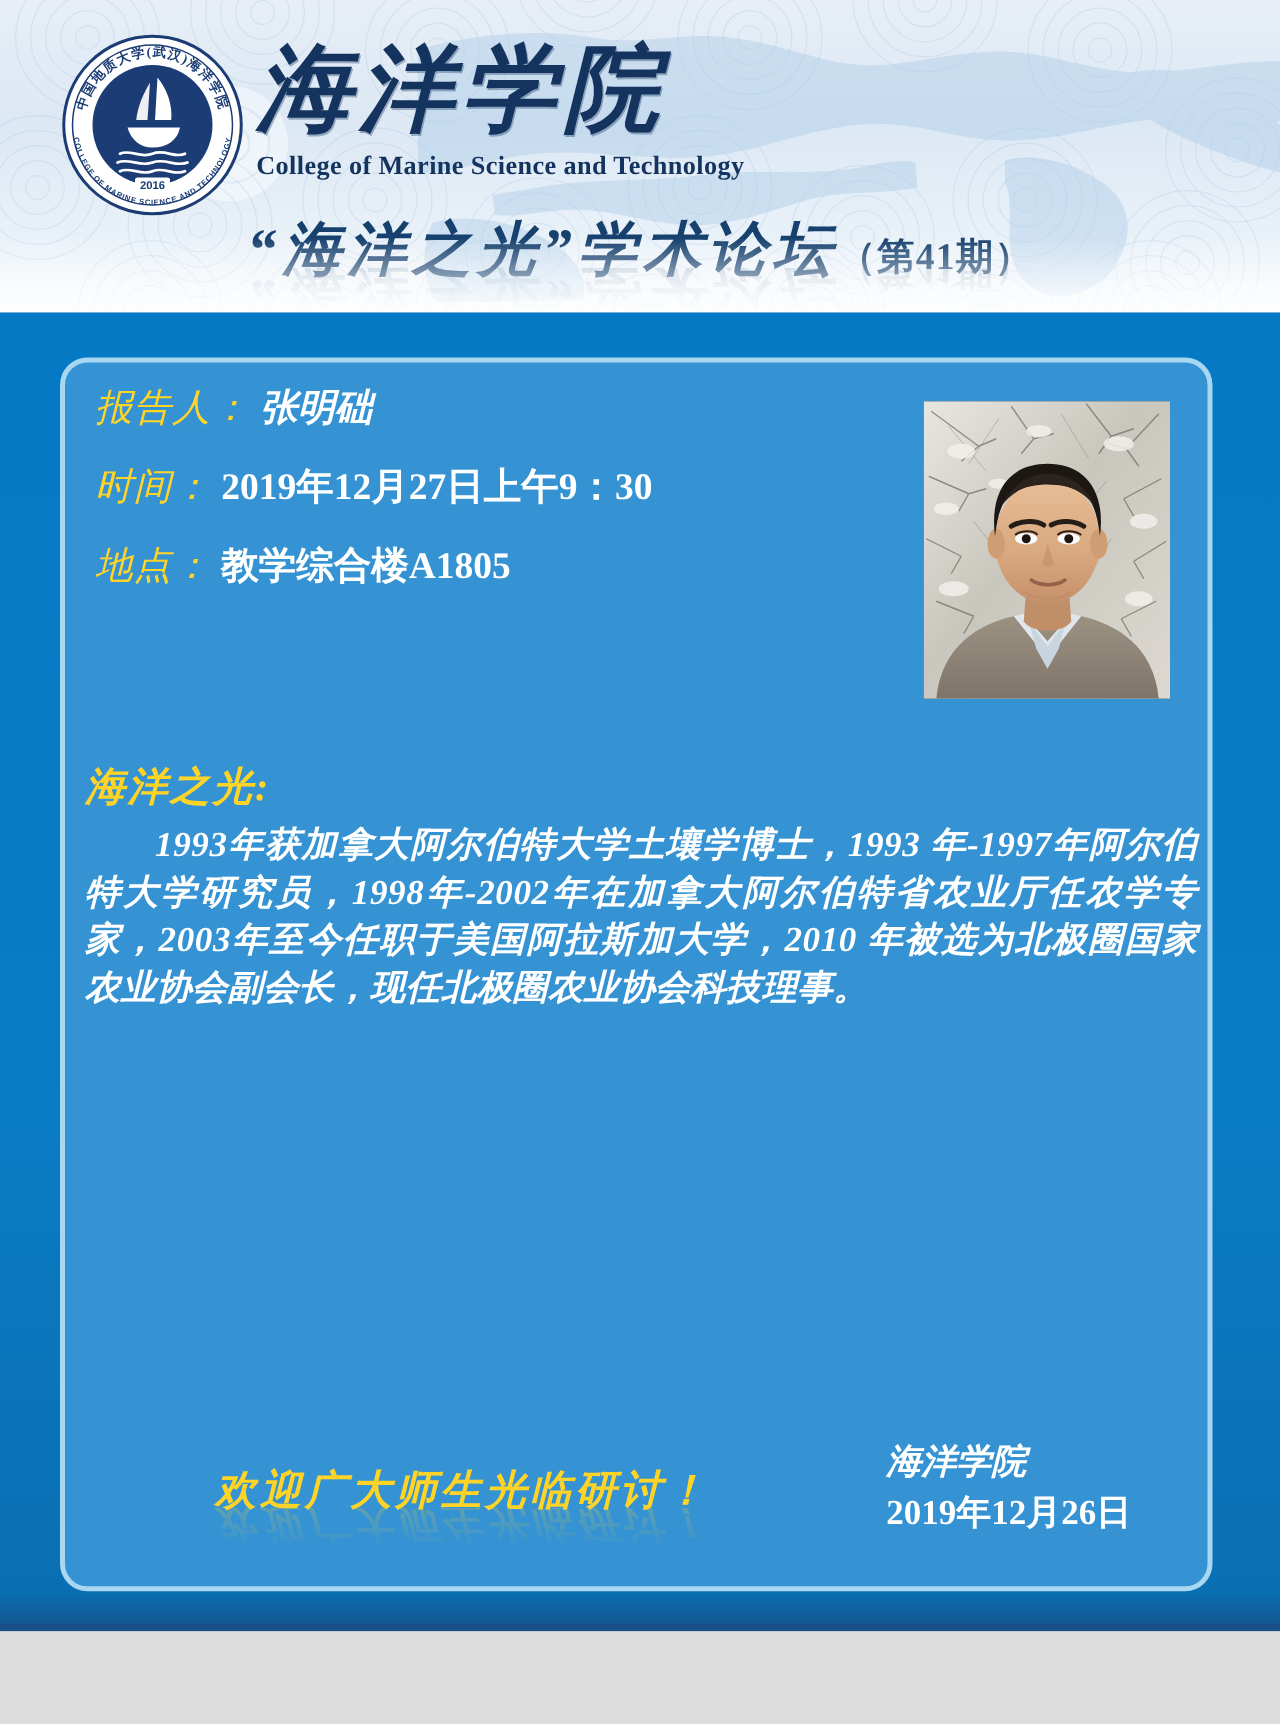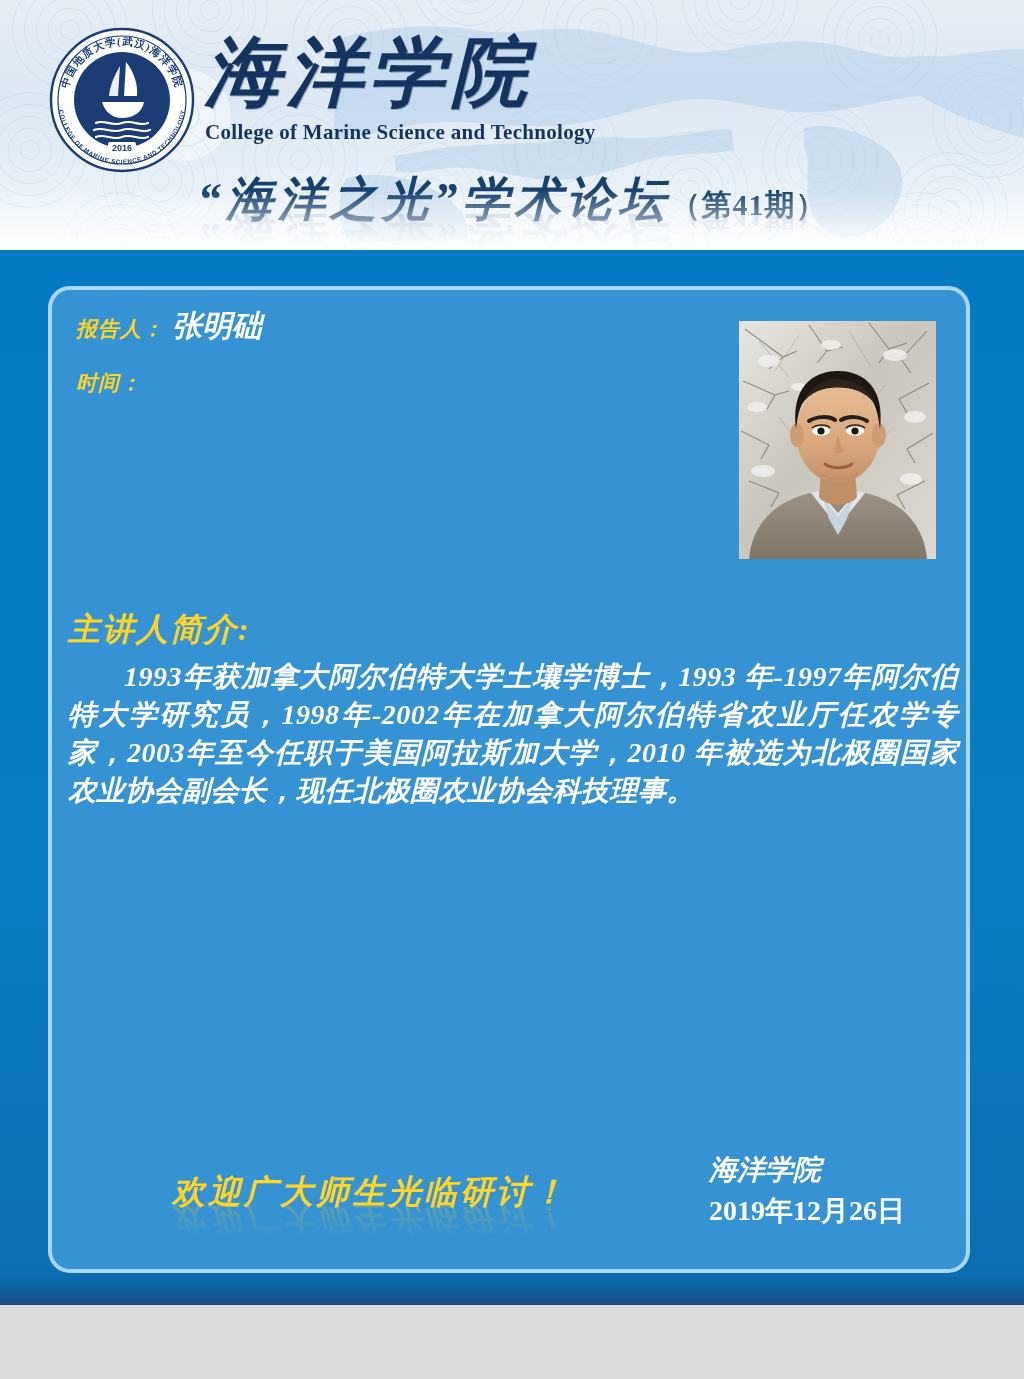--- a/index.html
+++ b/index.html
@@ -83,21 +83,21 @@
     background:#3593d4;
     border:4px solid #a8d7f2;
     border-radius:22px;
   }
 
   
   .info { position:absolute; left:24px; top:16px; width:640px; }
   .info-row { display:flex; align-items:baseline; margin-bottom:22px; white-space:nowrap; }
   .lbl {
     color:#ffd427; font-family:"Liberation Serif", serif;
-    font-size:21px; font-weight:700; font-style:italic;
+    font-size:30px; font-weight:400; font-style:italic;
     letter-spacing:1px;
   }
   .val {
     color:#ffffff; font-family:"Liberation Serif", serif;
     font-size:30px; font-weight:700; letter-spacing:0px; padding-left:8px;
   }
   .val.cjk { font-style:italic; }
 
   
   .photo {
@@ -414,25 +414,30 @@
       </svg>
     </div>
 
     <div class="info">
       <div class="info-row">
         <span class="lbl">报告人：</span>
         <span class="val cjk">张明础</span>
       </div>
       <div class="info-row">
         <span class="lbl">时间：</span>
+        <span class="val">2019年12月27日上午9：30</span>
       </div>
+      <div class="info-row">
+        <span class="lbl">地点：</span>
+        <span class="val">教学综合楼A1805</span>
+      </div>
     </div>
 
     <div class="bio">
-      <div class="bio-title">主讲人简介:</div>
+      <div class="bio-title">海洋之光:</div>
       <p class="bio-p">1993年获加拿大阿尔伯特大学土壤学博士，1993 年-1997年阿尔伯特大学研究员，1998年-2002年在加拿大阿尔伯特省农业厅任农学专家，2003年至今任职于美国阿拉斯加大学，2010 年被选为北极圈国家农业协会副会长，现任北极圈农业协会科技理事。</p>
     </div>
 
     <div class="welcome">欢迎广大师生光临研讨！</div>
     <div class="welcome-reflect">欢迎广大师生光临研讨！</div>
 
     <div class="sign">
       <div>海洋学院</div>
       <div class="d">2019年12月26日</div>
     </div>

